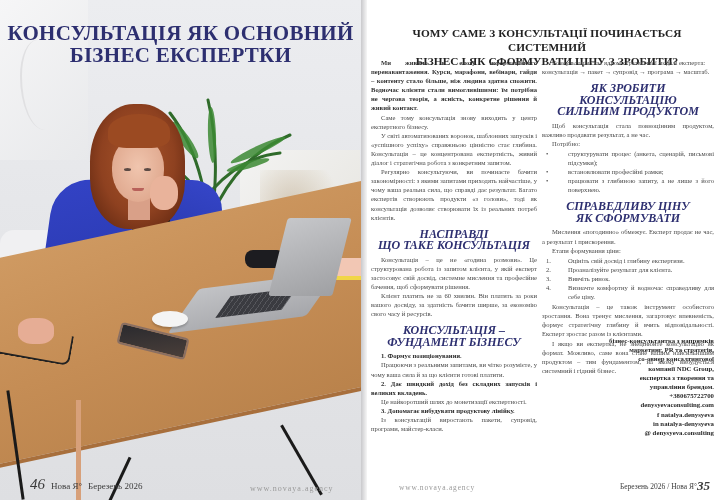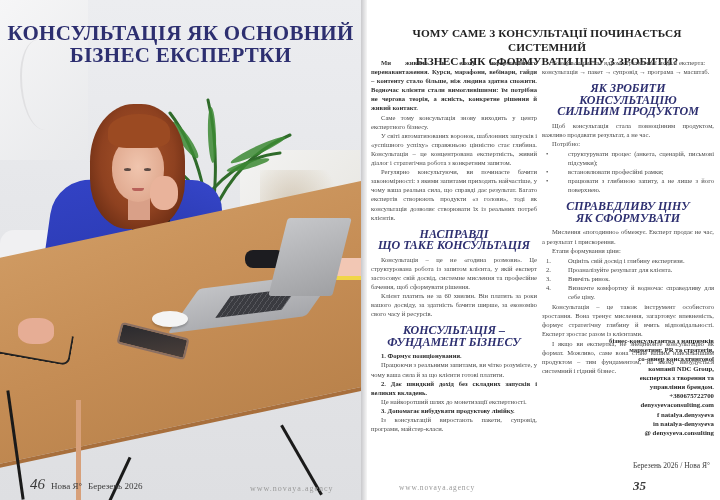--- a/index.html
+++ b/index.html
@@ -68,21 +68,21 @@
   .col p.noind { text-indent: 0; }
   .col h3 { font-family: "Liberation Serif","DejaVu Serif",serif; font-style: italic; font-weight: bold; color: #2d2f70; text-align: center; font-size: 12px; line-height: 11.5px; margin: 7px 0 3px; text-transform: uppercase; }
   .col p.num { font-weight: bold; color: #2a2a2a; }
   .col ul, .col ol { list-style: none; margin: 1px 0 1px 0; }
   .col li { display: flex; gap: 0; }
   .col li .mk { width: 26px; flex: none; padding-left: 4px; }
   .col li .tx { flex: 1; }
   .author { position: absolute; right: 6px; top: 336px; width: 190px; text-align: right; color: #2a2a2a; }
   .author .name { font-family: "Liberation Serif","DejaVu Serif",serif; font-weight: bold; color: #2d2f70; font-size: 12.5px; line-height: 16px; }
   .author .line { font-size: 6.8px; line-height: 9.2px; font-weight: bold; }
-  .footer-right { position: absolute; right: 10px; bottom: 6px; font-size: 7.5px; color: #3b3b3b; display: flex; align-items: flex-start; gap: 8px; flex-direction: column; }
+  .footer-right { position: absolute; right: 10px; bottom: 6px; font-size: 7.5px; color: #3b3b3b; display: flex; align-items: center; gap: 0; }
   .footer-right .pn { font-size: 13px; font-weight: bold; font-style: italic; }
   .footer-right-url { position: absolute; left: 32px; bottom: 8px; font-size: 7.5px; color: #9a9a9a; letter-spacing: 0.8px; }
 </style>
 </head>
 <body>
 
 <div class="left-page">
   <div class="wall-panel wall-art-1"></div>
   <div class="wall-panel wall-art-2"></div>
 

